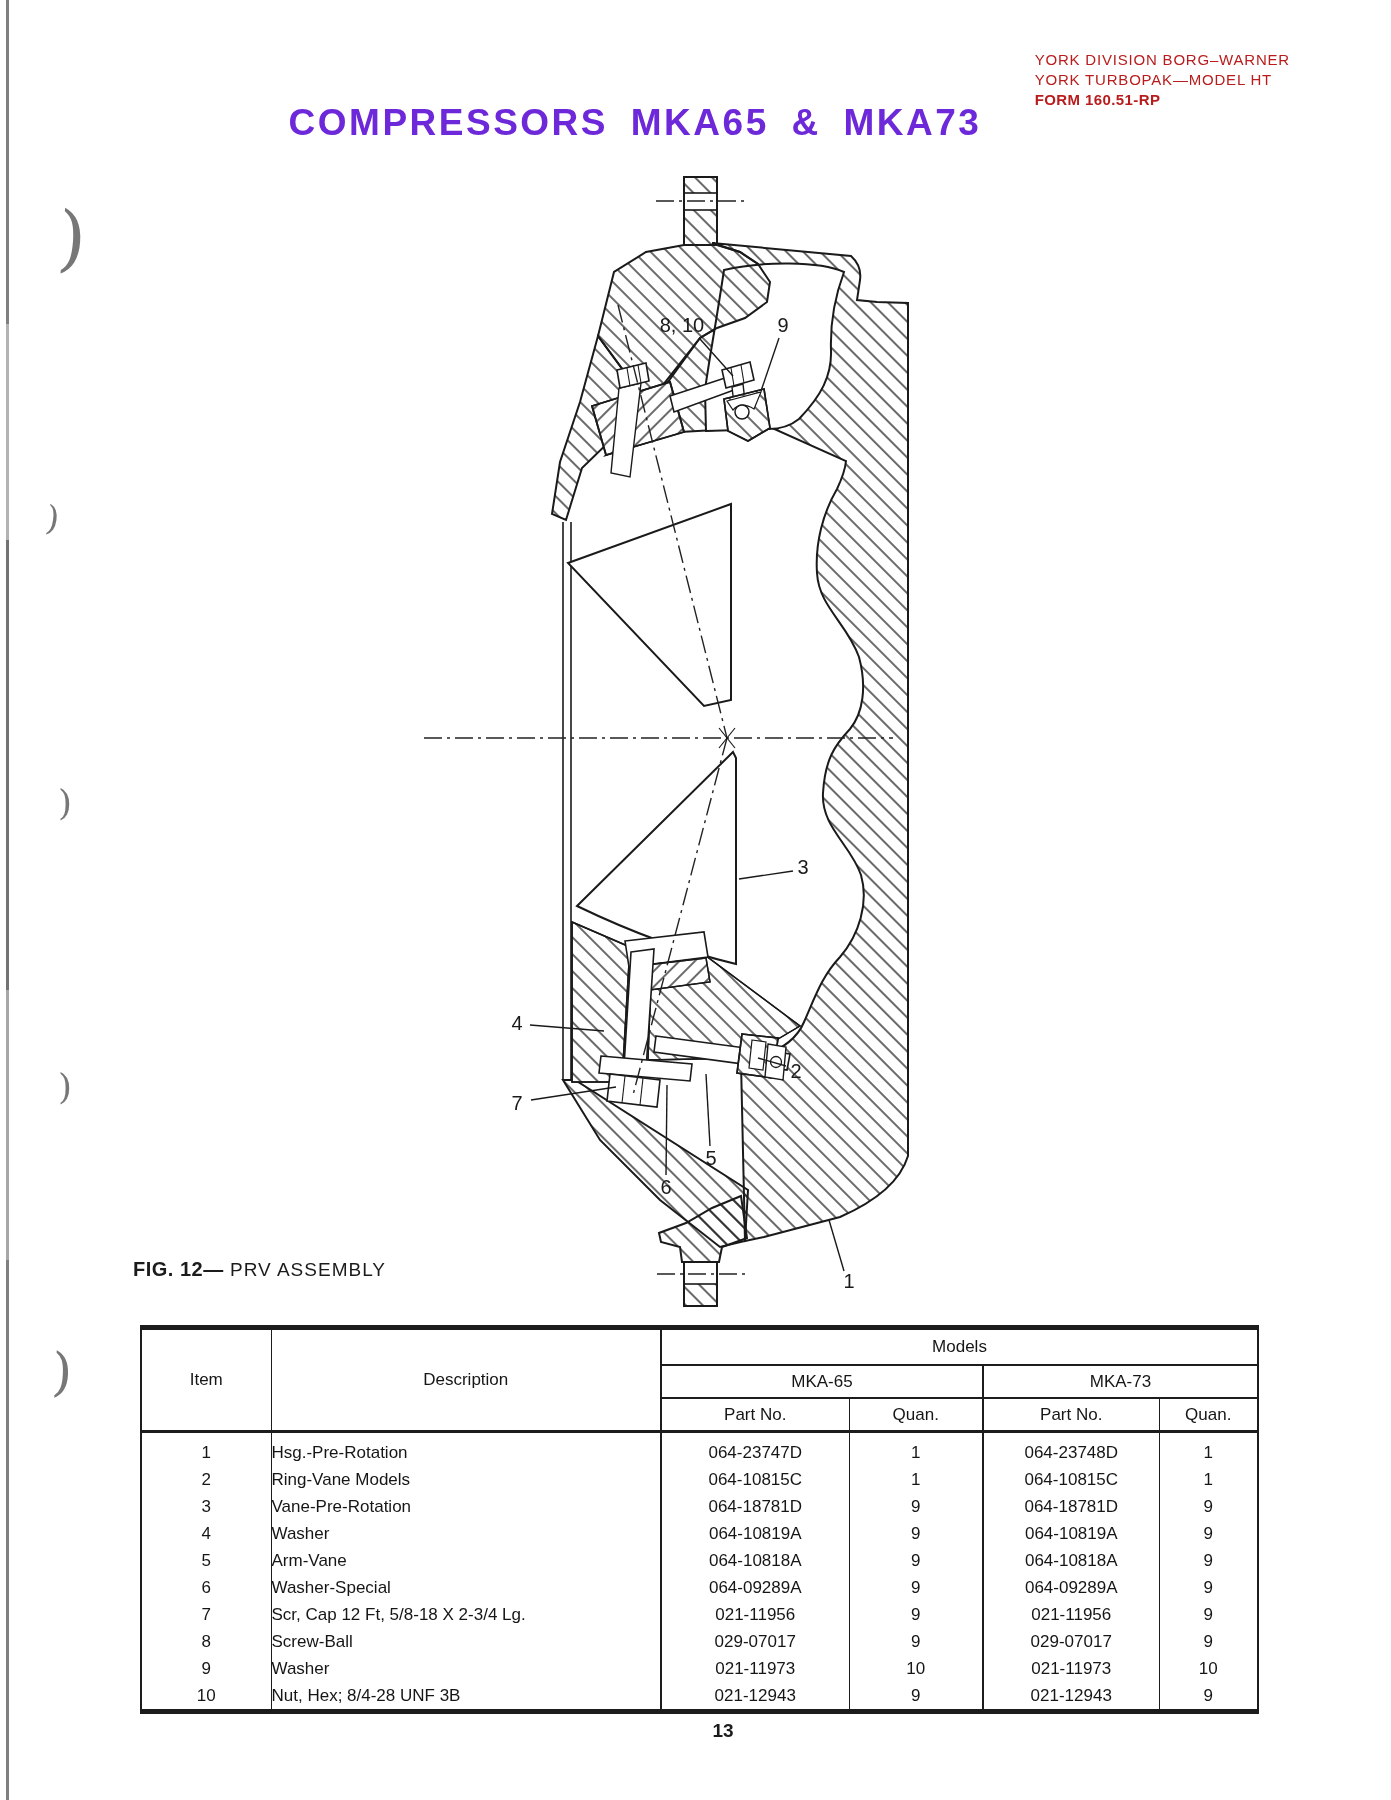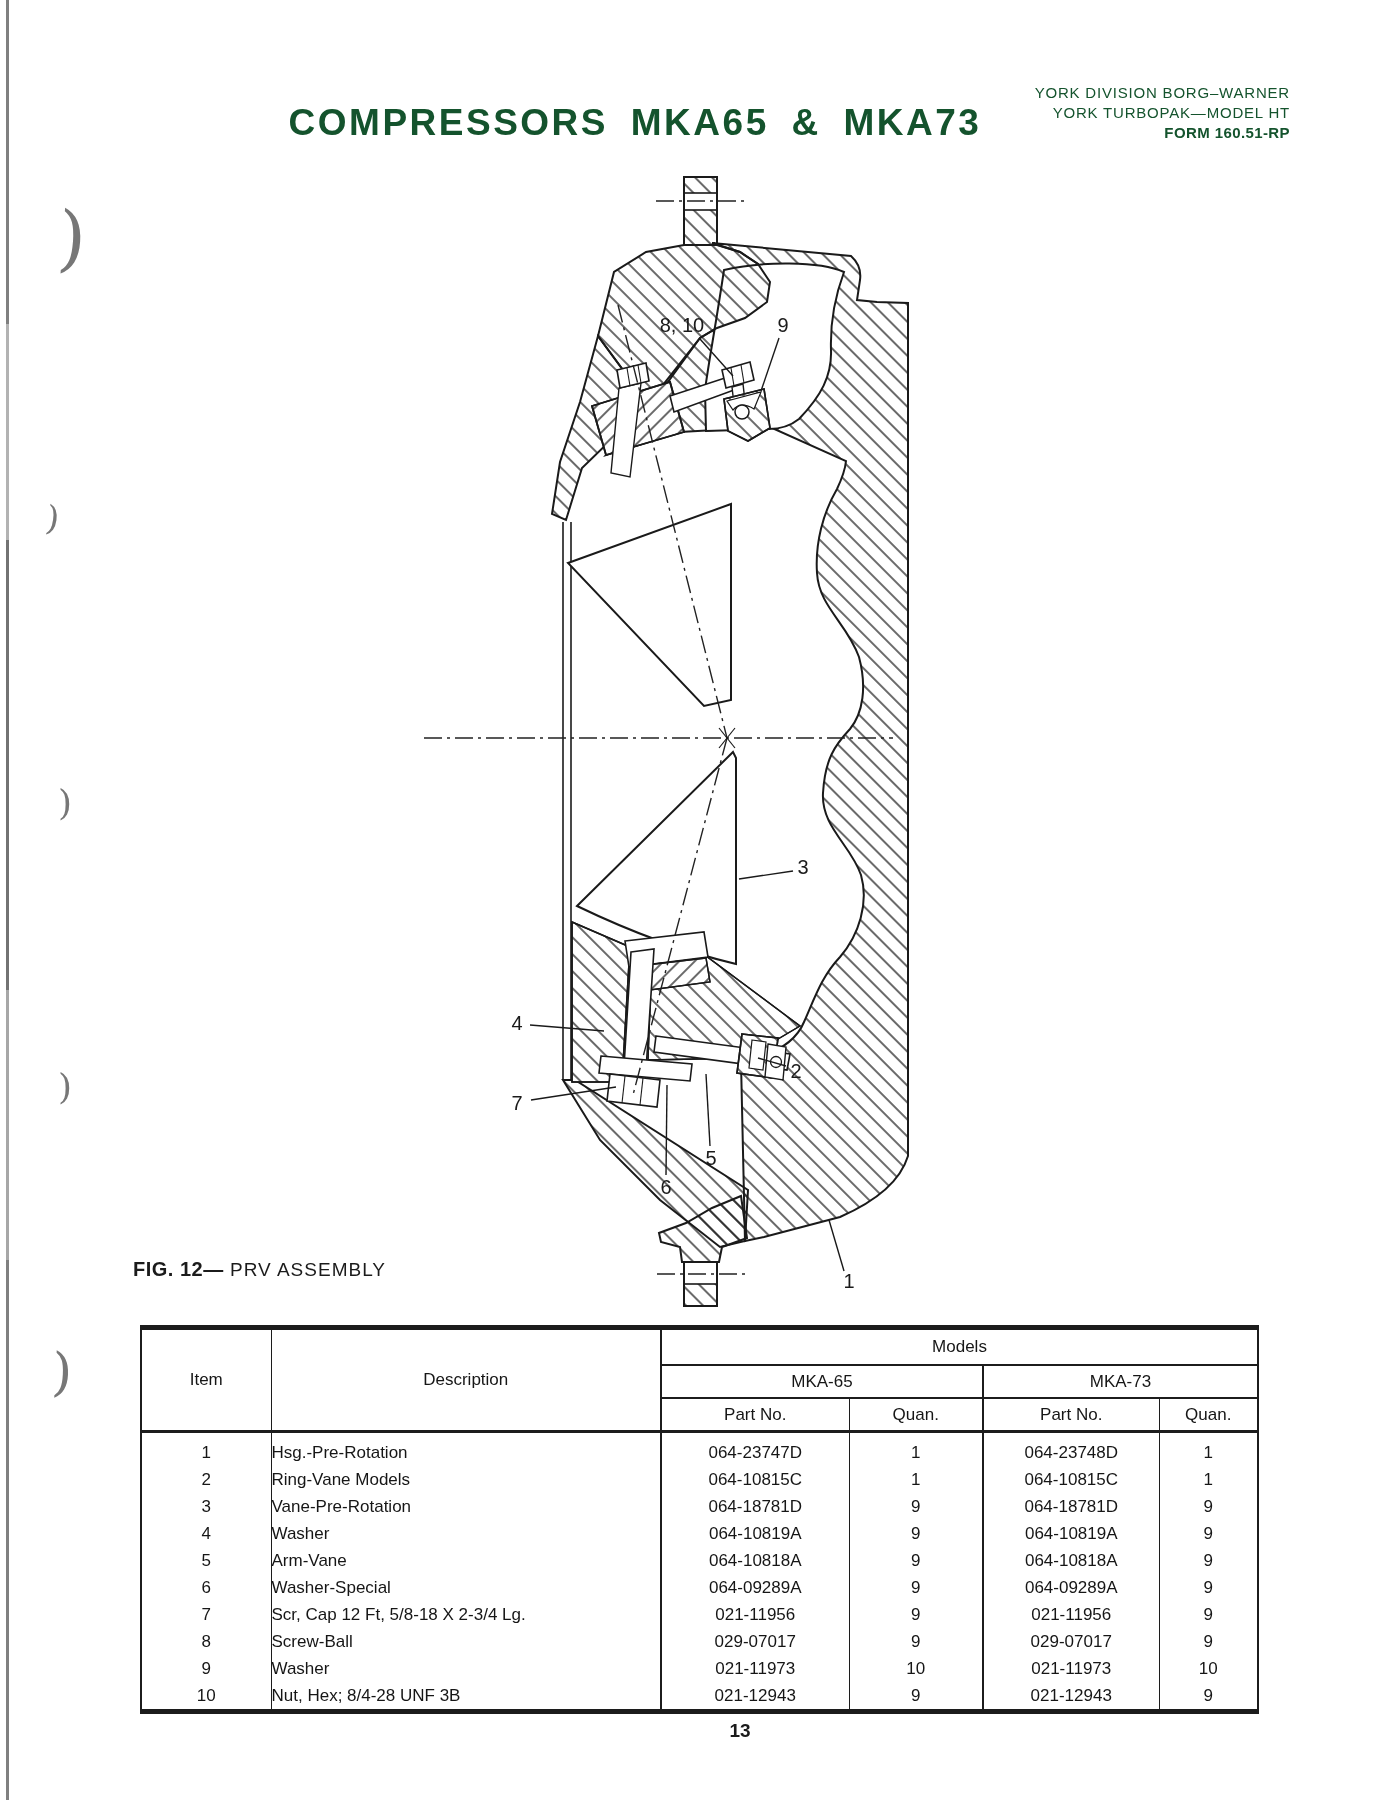--- a/index.html
+++ b/index.html
@@ -7,25 +7,25 @@
     width:1391px;height:1800px;position:relative;background:#ffffff;
     font-family:"Liberation Sans", sans-serif;color:#1a1a1a;overflow:hidden;
   }
   .abs{position:absolute;}
   
   .scan-edge{left:6px;top:0;width:3px;height:1800px;
     background:linear-gradient(#555 0 18%,#999 18% 30%,#444 30% 55%,#8a8a8a 55% 70%,#555 70% 100%);
     opacity:.75;}
   .margin-mark{color:#777;font-family:"DejaVu Serif",serif;pointer-events:none;}
   
-  .doc-header{top:50px;right:101px;text-align:right;font-size:15px;line-height:20px;letter-spacing:.8px;color:#14532d;margin-top:33px;}
+  .doc-header{top:50px;right:101px;text-align:left;font-size:15px;line-height:20px;letter-spacing:.8px;color:#b91c1c;}
   .doc-header .l3{font-weight:bold;letter-spacing:.4px;}
   
   .page-title{left:130px;top:102px;width:1010px;text-align:center;
-    font-size:37px;font-weight:bold;letter-spacing:2.5px;word-spacing:10px;color:#14532d;}
+    font-size:37px;font-weight:bold;letter-spacing:2.5px;word-spacing:10px;color:#6d28d9;}
   
   .fig-caption{left:133px;top:1258px;font-size:19px;letter-spacing:1px;color:#1b1b1b;}
   .fig-caption .fig-label{font-weight:bold;font-size:20px;letter-spacing:.5px;}
   
   table.parts{position:absolute;left:140px;top:1325px;width:1117px;border-collapse:collapse;table-layout:fixed;
     font-size:17px;color:#161616;}
   table.parts td,table.parts th{padding:0;font-weight:normal;vertical-align:middle;}
   .bt{border-top:5px solid #1c1c1c;}
   .bb{border-bottom:5px solid #1c1c1c;}
   .bl{border-left:2px solid #1c1c1c;}
@@ -36,21 +36,21 @@
   .hthick{border-bottom:3px solid #1c1c1c;}
   th.models{height:34px;text-align:center;}
   th.model{height:31px;text-align:center;}
   th.sub{height:31px;text-align:center;}
   tbody td{height:27px;}
   td.item{text-align:center;}
   td.desc{text-align:left;padding-left:28px;}
   td.val{text-align:center;}
   tbody tr:first-child td{padding-top:6px;}
   
-  .page-number{left:705px;top:1720px;width:70px;text-align:center;font-size:19px;font-weight:bold;color:#1b1b1b;}
+  .page-number{left:688px;top:1720px;width:70px;text-align:center;font-size:19px;font-weight:bold;color:#1b1b1b;}
   svg{position:absolute;left:0;top:0;}
   svg text{font-family:"Liberation Sans",sans-serif;font-size:20px;fill:#1a1a1a;}
 </style>
 </head>
 <body>
 
 <div class="abs scan-edge"></div>
 <div class="abs margin-mark" style="left:58px;top:196px;font-size:72px;transform:rotate(4deg);">)</div>
 <div class="abs margin-mark" style="left:46px;top:498px;font-size:34px;transform:rotate(8deg);">)</div>
 <div class="abs margin-mark" style="left:58px;top:782px;font-size:36px;">)</div>

